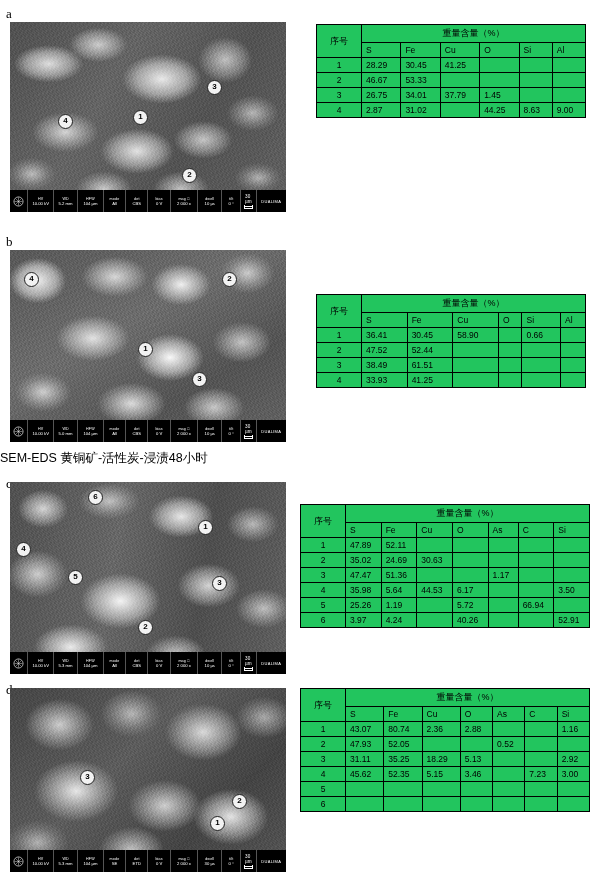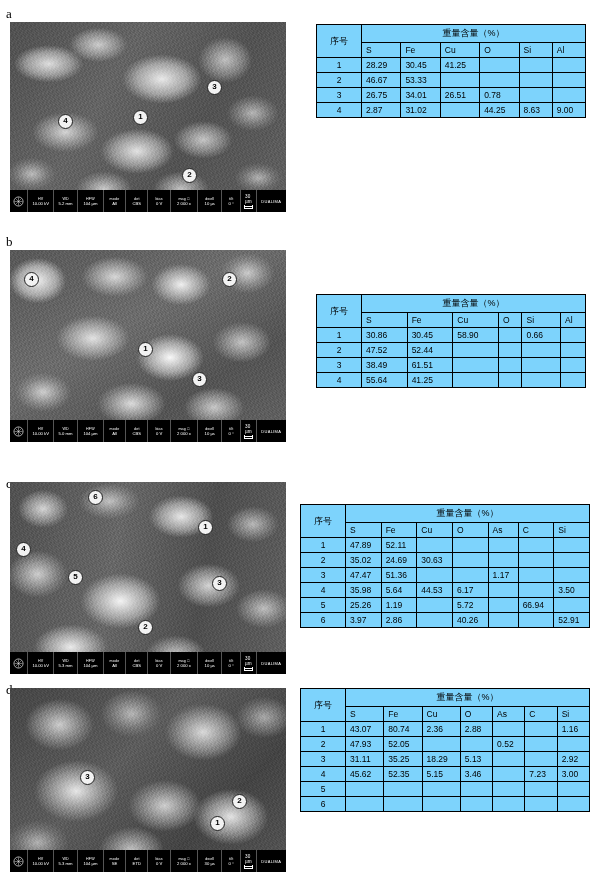--- a/index.html
+++ b/index.html
@@ -185,21 +185,21 @@
     font-size: 4px;
     letter-spacing: .3px;
     border-left: 1px solid #555;
   }
 
   
   table.eds {
     position: absolute;
     border-collapse: collapse;
     font-family: "Liberation Sans", sans-serif;
-    background: #7dd3fc;
+    background: #22c55e;
   }
   table.eds td, table.eds th {
     border: 1px solid #000;
     font-weight: normal;
     font-size: 8.5px;
     text-align: left;
     padding: 2px 4px;
     color: #000;
   }
   table.eds th.hdr-main {
@@ -317,22 +317,22 @@
       <td>53.33</td>
       <td></td>
       <td></td>
       <td></td>
       <td></td>
     </tr>
     <tr>
       <td class="idx">3</td>
       <td>26.75</td>
       <td>34.01</td>
-      <td>26.51</td>
-      <td>0.78</td>
+      <td>37.79</td>
+      <td>1.45</td>
       <td></td>
       <td></td>
     </tr>
     <tr>
       <td class="idx">4</td>
       <td>2.87</td>
       <td>31.02</td>
       <td></td>
       <td>44.25</td>
       <td>8.63</td>
@@ -411,21 +411,21 @@
     <tr>
       <td>S</td>
       <td>Fe</td>
       <td>Cu</td>
       <td>O</td>
       <td>Si</td>
       <td>Al</td>
     </tr>
     <tr>
       <td class="idx">1</td>
-      <td>30.86</td>
+      <td>36.41</td>
       <td>30.45</td>
       <td>58.90</td>
       <td></td>
       <td>0.66</td>
       <td></td>
     </tr>
     <tr>
       <td class="idx">2</td>
       <td>47.52</td>
       <td>52.44</td>
@@ -438,30 +438,31 @@
       <td class="idx">3</td>
       <td>38.49</td>
       <td>61.51</td>
       <td></td>
       <td></td>
       <td></td>
       <td></td>
     </tr>
     <tr>
       <td class="idx">4</td>
-      <td>55.64</td>
+      <td>33.93</td>
       <td>41.25</td>
       <td></td>
       <td></td>
       <td></td>
       <td></td>
     </tr>
   </tbody>
     </table>
 
+  <div class="caption" style="left:0px; top:450px;">SEM-EDS 黄铜矿-活性炭-浸渍48小时</div>
 
   <div class="panel-letter" style="left:6px; top:476px;">c</div>
 
   <div class="sem sem-c" style="left:10px; top:482px; width:276px; height:192px;">
     <div class="sem-canvas"></div>
     <div class="sem-grain"></div>
     <div class="marker" style="left:78px; top:8px;">6</div>
     <div class="marker" style="left:188px; top:38px;">1</div>
     <div class="marker" style="left:6px; top:60px;">4</div>
     <div class="marker" style="left:58px; top:88px;">5</div>
@@ -580,21 +581,21 @@
       <td>1.19</td>
       <td></td>
       <td>5.72</td>
       <td></td>
       <td>66.94</td>
       <td></td>
     </tr>
     <tr>
       <td class="idx">6</td>
       <td>3.97</td>
-      <td>2.86</td>
+      <td>4.24</td>
       <td></td>
       <td>40.26</td>
       <td></td>
       <td></td>
       <td>52.91</td>
     </tr>
   </tbody>
     </table>
 
   <div class="panel-letter" style="left:6px; top:682px;">d</div>

